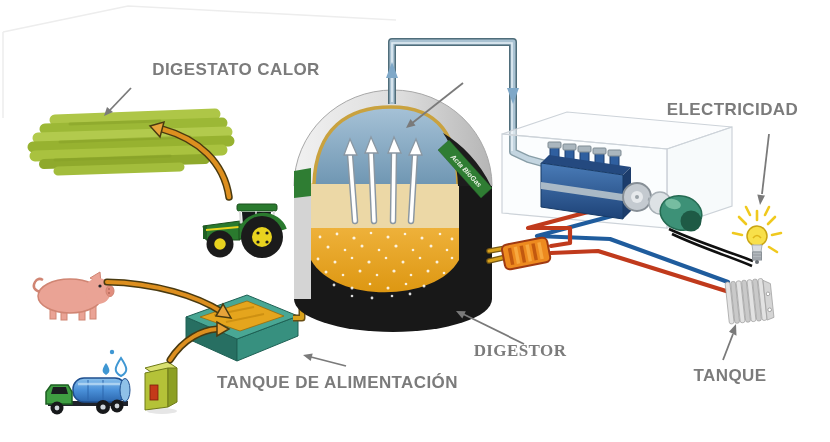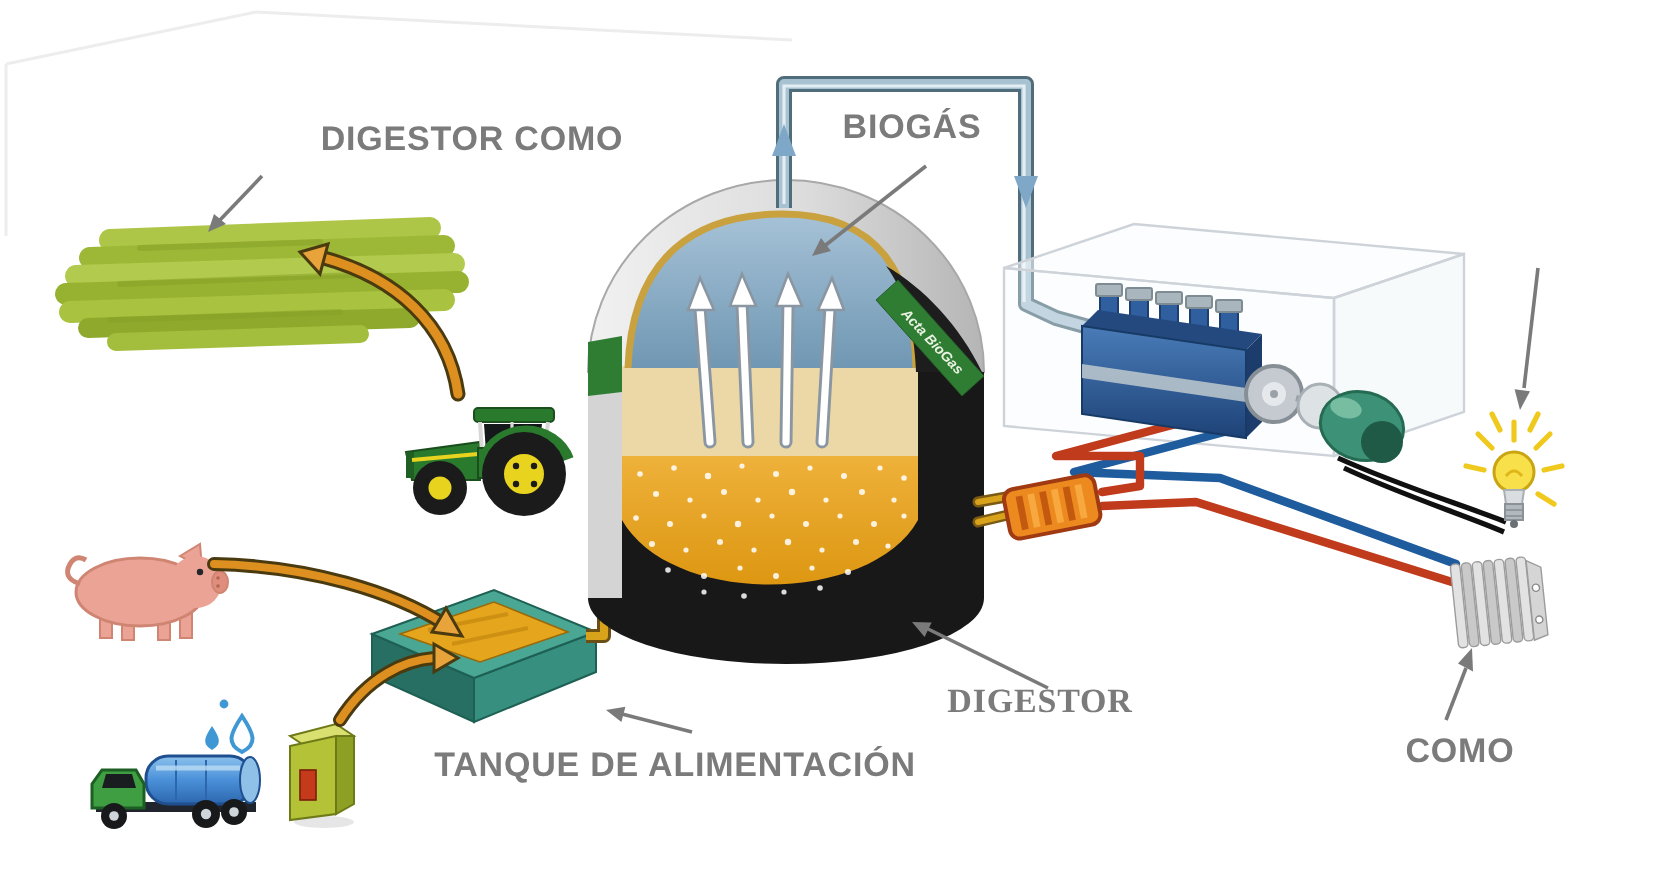--- a/index.html
+++ b/index.html
@@ -353,20 +353,20 @@
     <line x1="346" y1="366" x2="311" y2="357" stroke="#7a7a7a" stroke-width="1.8"></line>
     <polygon points="303,355 310.7,361 312.7,353.4" fill="#7a7a7a"></polygon>
   </g>
   <g>
     <line x1="723" y1="360" x2="733" y2="334" stroke="#7a7a7a" stroke-width="1.8"></line>
     <polygon points="736,324 729,331.8 736.5,335.8" fill="#7a7a7a"></polygon>
   </g>
 </svg>
 
 <div class="lbl lbl2" style="left:130px;top:60px;width:212px;">
-  <div>DIGESTOR COMO</div>
+  <div>DIGESTATO CALOR</div>
 </div>
-<div class="lbl" style="left:401px;top:54px;width:110px;">BIOGÁS</div>
+<div class="lbl" style="left:655px;top:100px;width:155px;">ELECTRICIDAD</div>
 <div class="lbl" style="left:455px;top:341px;width:130px;font-family:Liberation Serif, serif;">DIGESTOR</div>
 <div class="lbl" style="left:200px;top:373px;width:275px;text-align:center;">TANQUE DE ALIMENTACIÓN</div>
-<div class="lbl" style="left:660px;top:366px;width:140px;">COMO</div>
+<div class="lbl" style="left:660px;top:366px;width:140px;">TANQUE</div>
 
 </div>
 
 </body></html>

